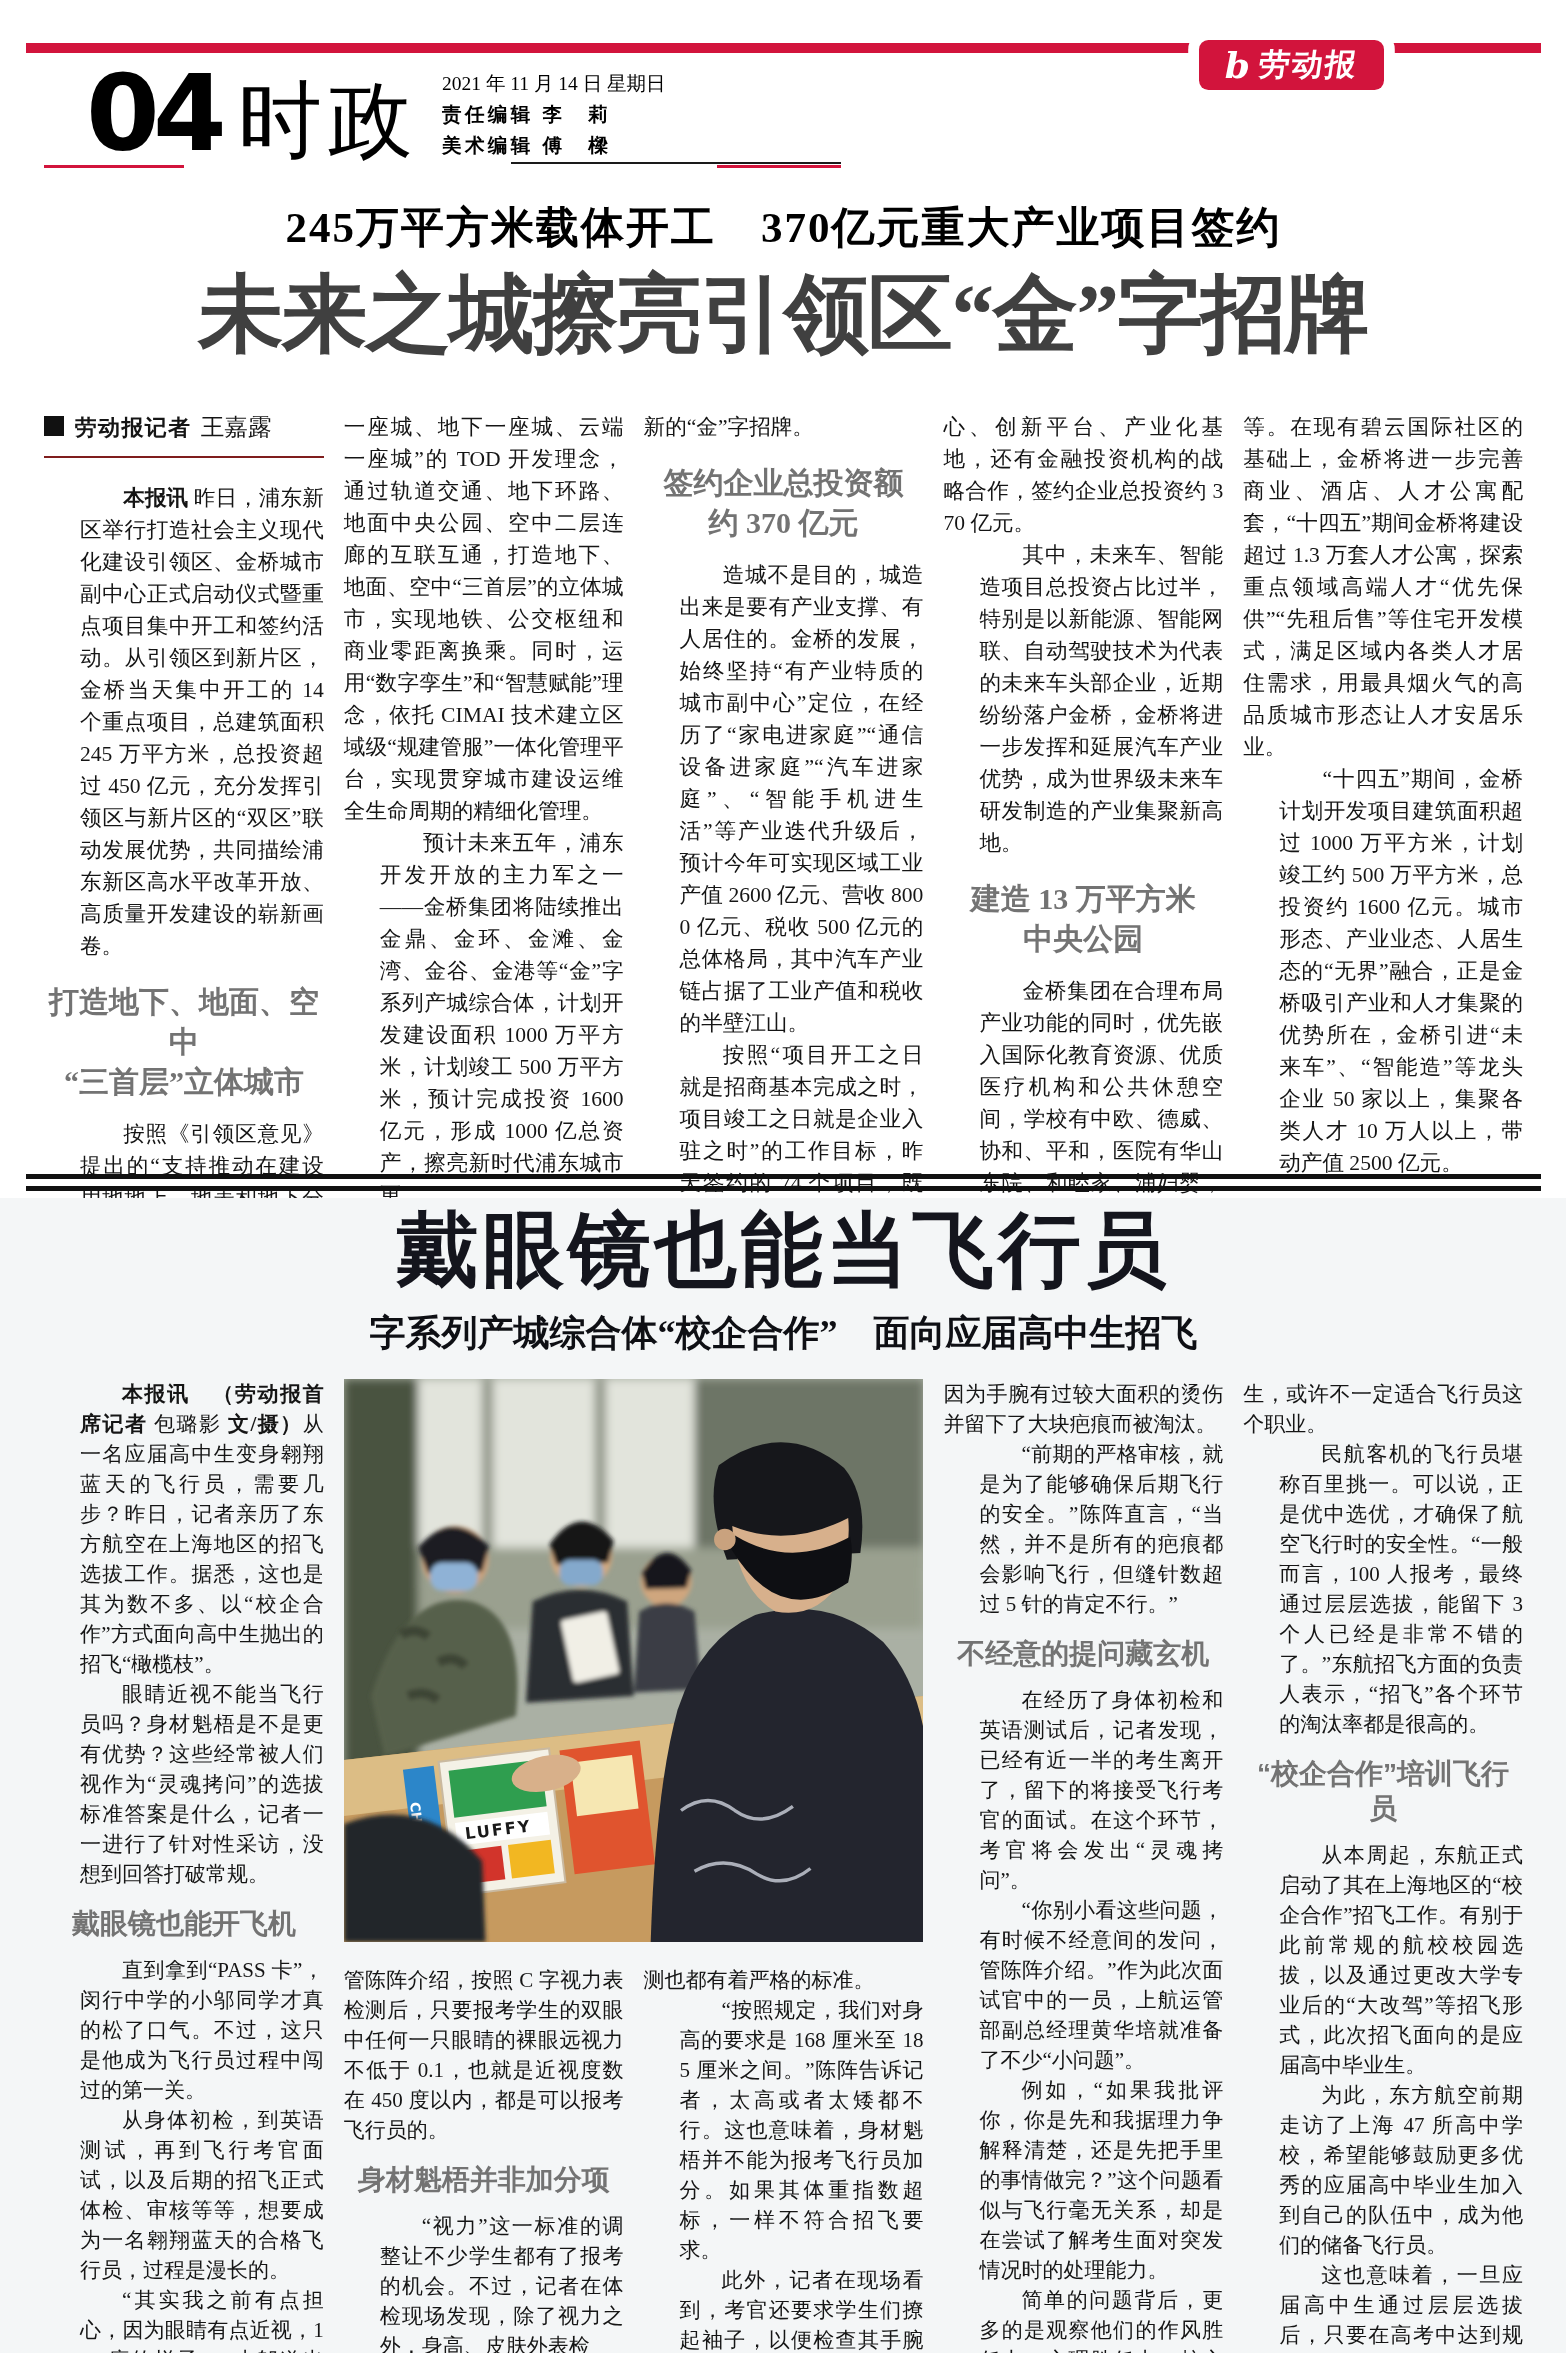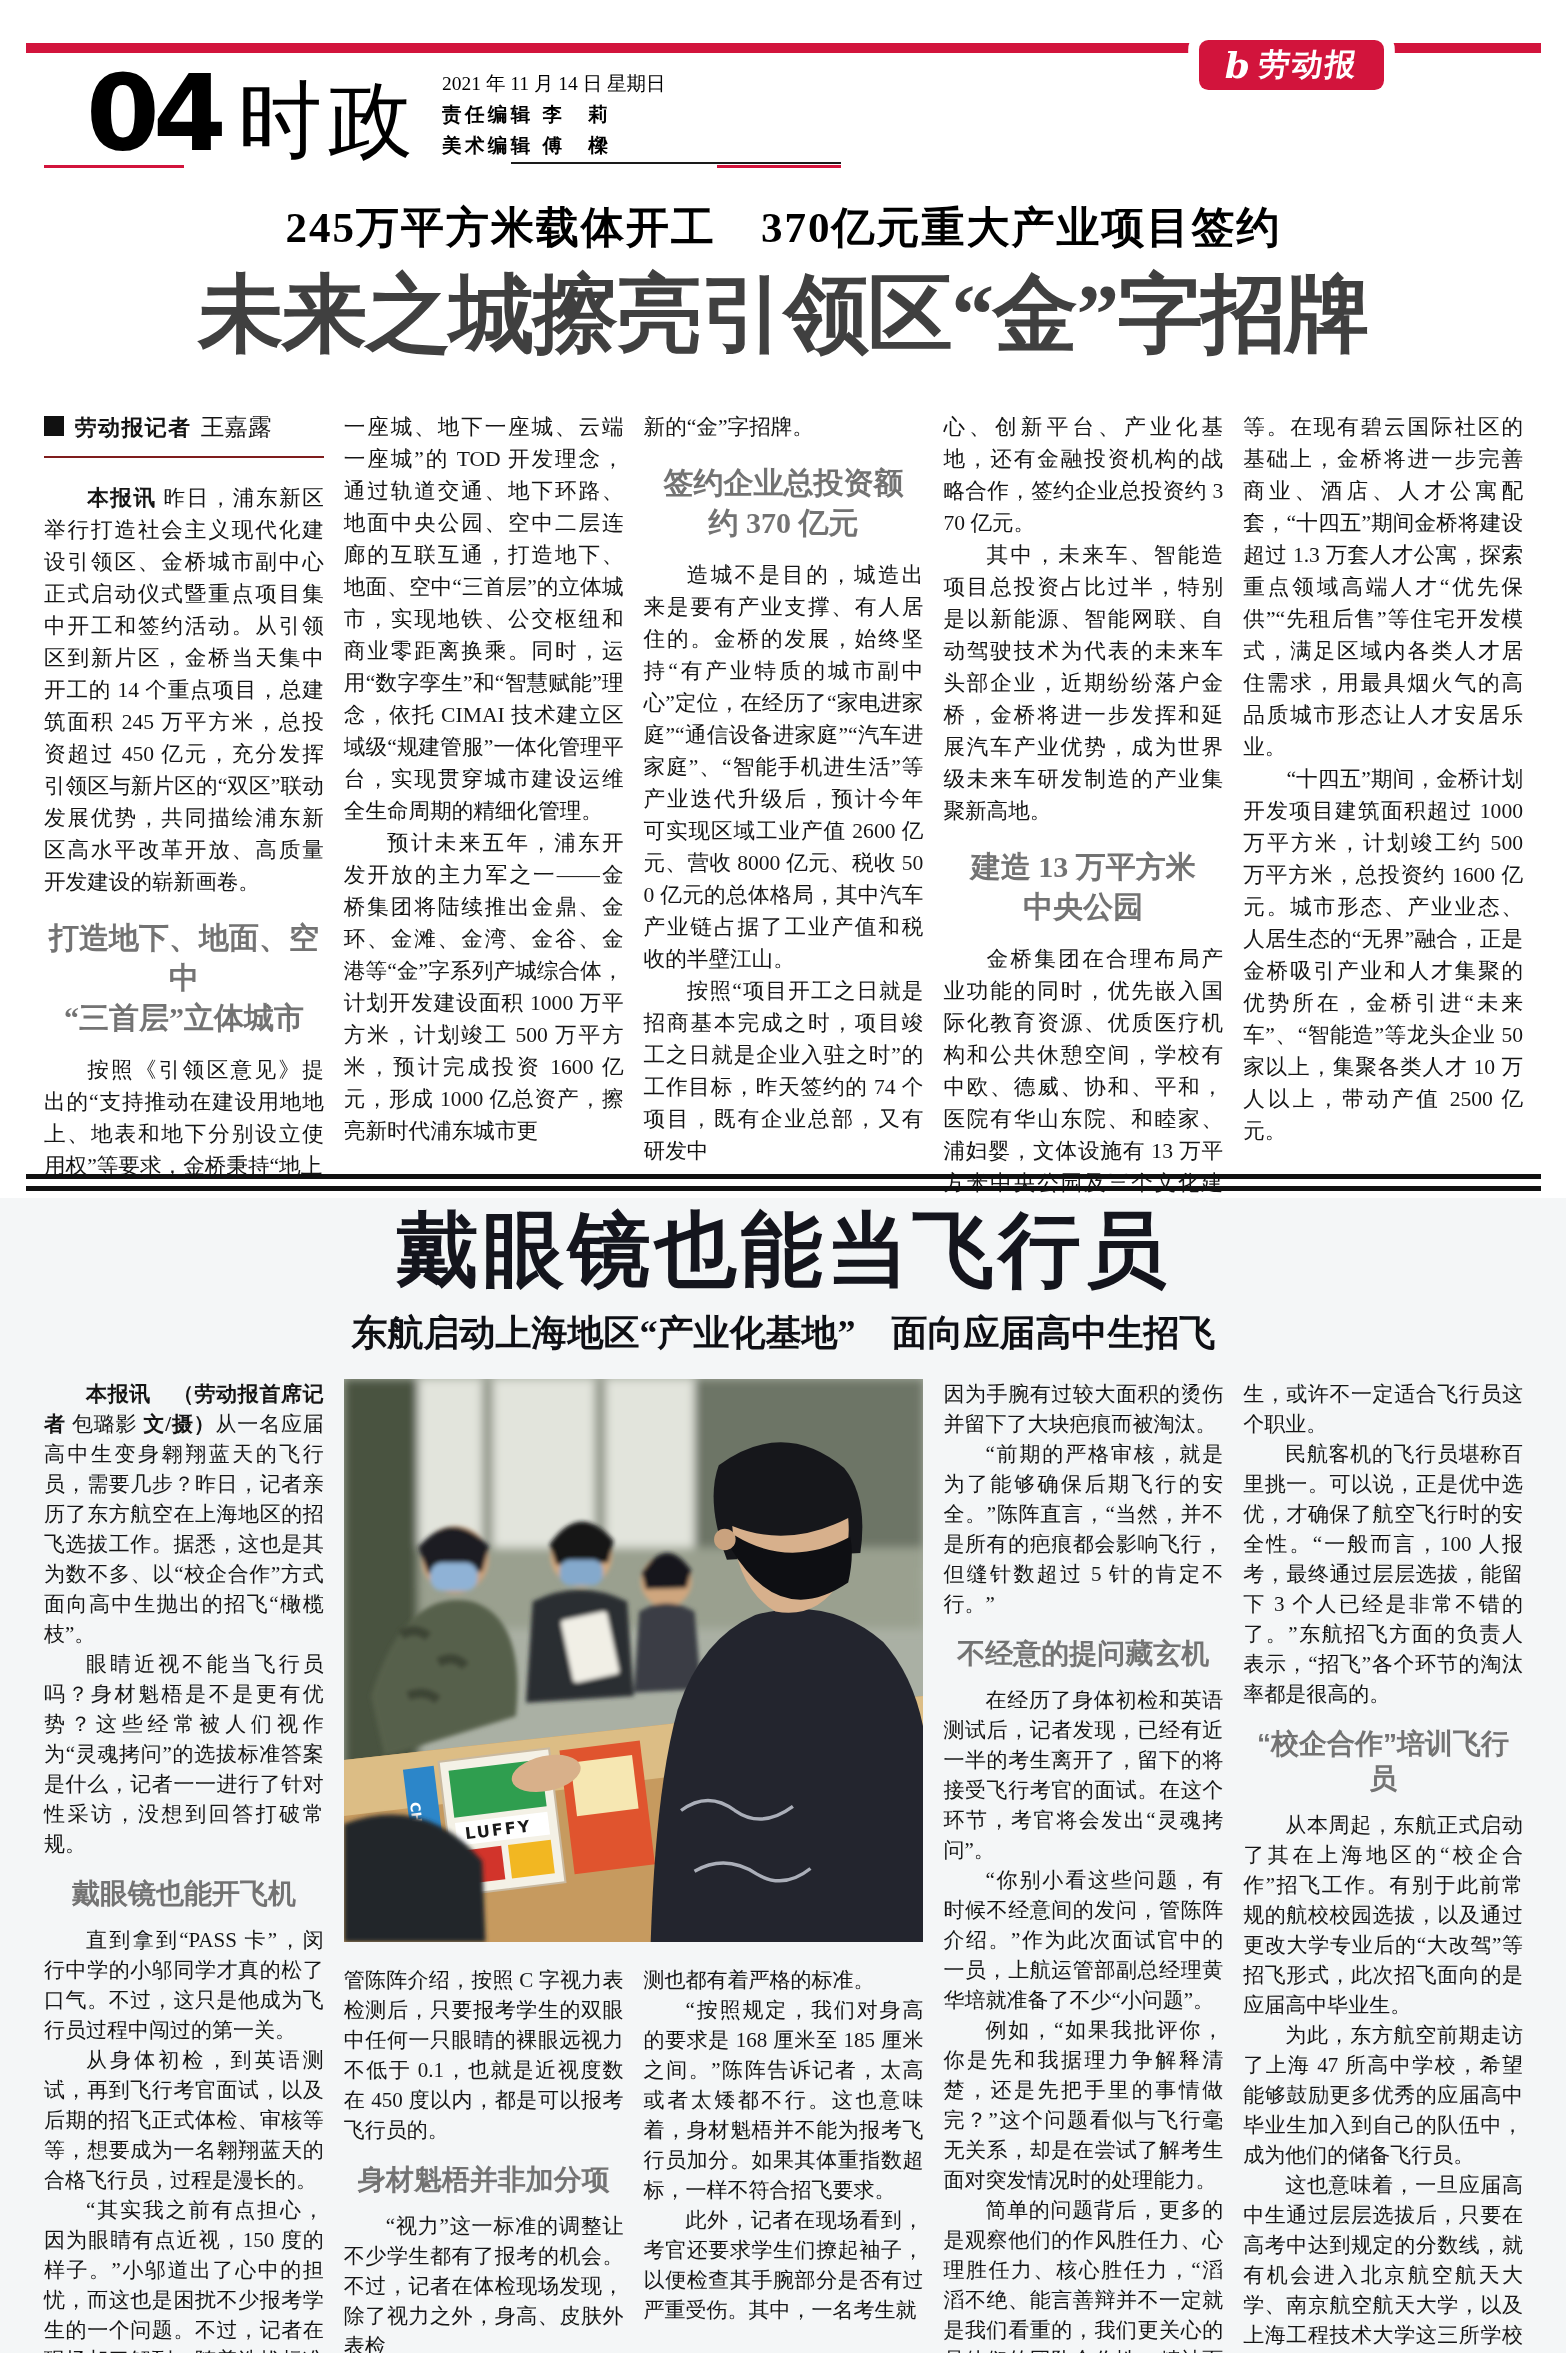--- a/index.html
+++ b/index.html
@@ -31,21 +31,21 @@
   .rule-black{position:absolute;top:162px;left:511px;width:330px;height:2px;background:#1a1a1a;}
   .rule-red-l{position:absolute;top:165px;left:44px;width:140px;height:2.7px;background:var(--red);}
   .rule-red-r{position:absolute;top:165px;left:717px;width:124px;height:2.7px;background:var(--red);}
   
   .a1{position:absolute;top:201px;left:44px;right:44px;}
   .kicker{text-align:center;font-weight:900;font-size:43px;line-height:1.25;letter-spacing:2px;color:#000;margin:0;}
   .headline1{text-align:center;font-weight:900;font-size:85px;line-height:1.12;letter-spacing:-1.3px;color:#404040;margin:12px 0 0 0;}
   .cols{display:flex;gap:20px;margin-top:49px;align-items:flex-start;}
   .col{flex:1 1 0;font-size:21.6px;line-height:32px;text-align:justify;word-break:break-all;color:#151515;}
   .col p{margin:0;}
-  .col p.ind{text-indent:2em;}
+  .col p.ind{text-indent:2em;margin-left:36px;}
   .col .kai{font-weight:400;}
   .col h3{white-space:pre-line;text-align:center;font-weight:900;margin:20px 0 16px 0;color:#737373;}
   .a1 .col h3{font-family:"Liberation Serif",serif;font-size:30px;line-height:40px;}
   .byline{font-size:22px;border-bottom:2px solid #7f1d1d;padding-bottom:12px;margin-bottom:24px;text-align:left;text-indent:0;}
   .byline .sq{display:inline-block;width:20px;height:20px;background:#111;margin-right:10.8px;vertical-align:-1.3px;}
   .byline b{font-family:"Liberation Sans",sans-serif;letter-spacing:1.3px;}
   .byline .name{margin-left:9.4px;font-size:23.6px;}
   
   .divider{position:absolute;top:1174px;left:25.6px;right:25.6px;}
   .divider .bar{height:5.4px;background:#111;}
@@ -123,21 +123,21 @@
     </div>
   </section>
 
   <div class="divider">
     <div class="bar"></div>
     <div class="bar"></div>
   </div>
 
   <section class="a2">
     <h1 class="headline2">戴眼镜也能当飞行员</h1>
-    <p class="subtitle">东航启动上海地区“产业化基地”　面向应届高中生招飞</p>
+    <p class="subtitle">字系列产城综合体“校企合作”　面向应届高中生招飞</p>
     <div class="cols">
       <div class="col">
           <p class="ind"><b>本报讯　（劳动报首席记者 </b><span class="kai">包璐影</span><b> 文/摄）</b>从一名应届高中生变身翱翔蓝天的飞行员，需要几步？昨日，记者亲历了东方航空在上海地区的招飞选拔工作。据悉，这也是其为数不多、以“校企合作”方式面向高中生抛出的招飞“橄榄枝”。</p>
           <p class="ind">眼睛近视不能当飞行员吗？身材魁梧是不是更有优势？这些经常被人们视作为“灵魂拷问”的选拔标准答案是什么，记者一一进行了针对性采访，没想到回答打破常规。</p>
           <h3>戴眼镜也能开飞机</h3>
           <p class="ind">直到拿到“PASS 卡”，闵行中学的小邬同学才真的松了口气。不过，这只是他成为飞行员过程中闯过的第一关。</p>
           <p class="ind">从身体初检，到英语测试，再到飞行考官面试，以及后期的招飞正式体检、审核等等，想要成为一名翱翔蓝天的合格飞行员，过程是漫长的。</p>
           <p class="ind">“其实我之前有点担心，因为眼睛有点近视，150 度的样子。”小邬道出了心中的担忧，而这也是困扰不少报考学生的一个问题。不过，记者在现场却了解到，随着选拔标准的调整，如今，飞行员也是允许戴镜飞行的。</p>
         </div>
       <div class="midwrap">

